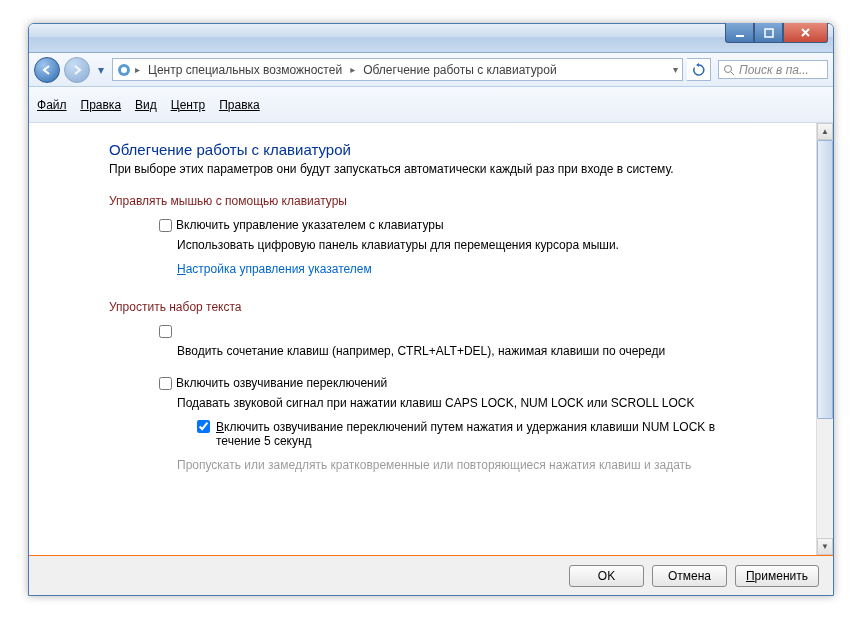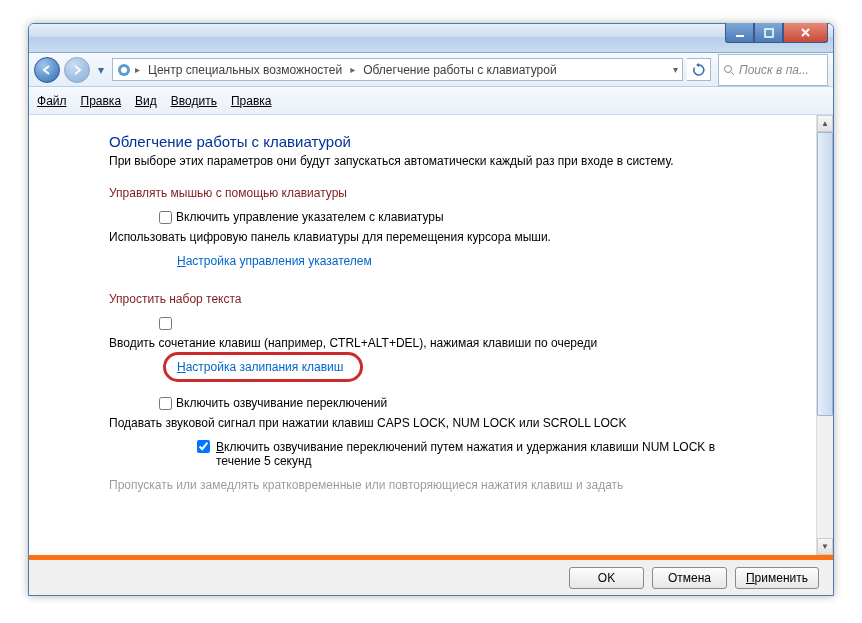--- a/index.html
+++ b/index.html
@@ -85,32 +85,32 @@
 .crumb { padding: 0 6px; color: #404040; }
 .crumb-sep { color: #666; font-size: 10px; padding: 0 2px;}
 .refreshbox {
   width: 24px; height: 23px;
   border: 1px solid #a4b9d6;
   border-left: none;
   background: #fff;
   display: flex; align-items: center; justify-content: center;
 }
 .searchbox {
-  width: 110px; height: 32px;
+  width: 110px; height: 19px;
   border: 1px solid #a4b9d6;
   background: #fff;
   margin-left: 3px;
   display: flex; align-items: center;
   padding: 0 4px;
   color: #888;
   font-style: italic;
   gap: 4px;
 }
 .menubar {
-  height: 28px;
+  height: 36px;
   background: linear-gradient(#f6f9fd,#eaf0f9);
   border-bottom: 1px solid #d0dced;
   display: flex;
   align-items: center;
   padding: 0 8px;
   gap: 14px;
 }
 .menu-item { text-decoration: underline; text-decoration-color: transparent;}
 .menu-item::first-letter { text-decoration: underline;}
 .menu-u { text-decoration: underline;}
@@ -133,33 +133,33 @@
   flex-direction: column;
 }
 .sb-btn { height: 17px; background: linear-gradient(#f6f6f6,#e2e2e2); border: 1px solid #ccc; display:flex;align-items:center;justify-content:center;font-size:8px;color:#555;}
 .sb-track { flex:1; position: relative; background:#f0f0f0;}
 .sb-thumb { position:absolute; top:0; left:0; right:0; height:70%; background: linear-gradient(to right,#e6eef8,#c8d8ed); border:1px solid #9bb5d8; border-radius:1px;}
 h2.page-title { color: #003399; font-size: 15px; font-weight: normal; margin-bottom: 4px;}
 .page-desc { color: #000; margin-bottom: 18px;}
 .group-label { color: #7f1d1d; margin-bottom: 10px;}
 .opt-row { display: flex; align-items: flex-start; gap: 4px; margin-left: 50px; margin-bottom: 6px;}
 .opt-row input[type=checkbox]{ width:13px; height:13px; margin-top:1px;}
-.opt-desc { margin-bottom: 10px; color:#000;}
+.opt-desc { margin-left: 68px; margin-bottom: 10px; color:#000;}
 .link { color: #0066cc; margin-left: 68px; display: inline-block; margin-bottom: 14px; cursor: pointer;}
 .link-u { text-decoration: underline; text-decoration-color: #0066cc;}
 .highlight-oval {
   position: absolute;
   border: 3px solid #cc2b2b;
   border-radius: 16px;
   pointer-events: none;
 }
 .buttonbar {
   height: 40px;
   background: #f0f0f0;
-  border-top: 5px solid #f97316;
+  border-top: 1px solid #f97316;
   display: flex;
   justify-content: flex-end;
   align-items: center;
   padding: 0 14px;
   gap: 8px;
 }
 .btn {
   min-width: 75px;
   height: 22px;
   background: linear-gradient(#fdfdfd,#e6e6e6);
@@ -233,21 +233,21 @@
           <line x1="8" y1="8" x2="11" y2="11" stroke="#888"></line>
         </svg>
       <span>Поиск в па...</span>
     </div>
   </div>
 
   <div class="menubar">
     <span class="menu-item"><span class="menu-u">Файл</span></span>
     <span class="menu-item"><span class="menu-u">Правка</span></span>
     <span class="menu-item"><span class="menu-u">Вид</span></span>
-    <span class="menu-item"><span class="menu-u">Вводить</span></span>
+    <span class="menu-item"><span class="menu-u">Центр</span></span>
     <span class="menu-item"><span class="menu-u">Правка</span></span>
   </div>
 
   <div class="content-wrap">
     <div class="content">
       <h2 class="page-title">Облегчение работы с клавиатурой</h2>
       <div class="page-desc">При выборе этих параметров они будут запускаться автоматически каждый раз при входе в систему.</div>
 
       <div class="group-label">Управлять мышью с помощью клавиатуры</div>
       <div class="opt-row">
@@ -256,24 +256,20 @@
       </div>
       <div class="opt-desc">Использовать цифровую панель клавиатуры для перемещения курсора мыши.</div>
       <span class="link"><span class="link-u">Н</span><span>астройка управления указателем</span></span>
 
       <div style="height:10px"></div>
       <div class="group-label">Упростить набор текста</div>
       <div class="opt-row">
         <input type="checkbox" style="">
       </div>
       <div class="opt-desc">Вводить сочетание клавиш (например, CTRL+ALT+DEL), нажимая клавиши по очереди</div>
-      <div style="position:relative; display:inline-block;">
-        <span class="link"><span class="link-u">Н</span>астройка залипания клавиш</span>
-        <div class="highlight-oval" style="left:54px; top:-8px; width:200px; height:30px;"></div>
-      </div>
 
       <div style="height:8px"></div>
       <div class="opt-row">
         <input type="checkbox" style="">
         <span>Включить озвучивание переключений</span>
       </div>
       <div class="opt-desc">Подавать звуковой сигнал при нажатии клавиш CAPS LOCK, NUM LOCK или SCROLL LOCK</div>
       <div class="sub-opt">
         <input type="checkbox" checked="" style="">
         <span><span class="menu-u">В</span>ключить озвучивание переключений путем нажатия и удержания клавиши NUM LOCK в течение 5 секунд</span>

